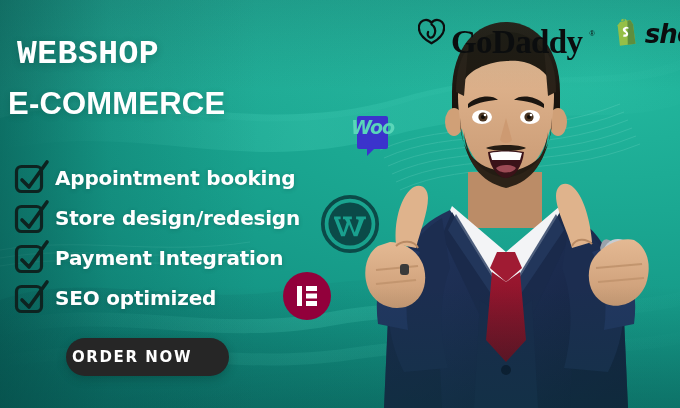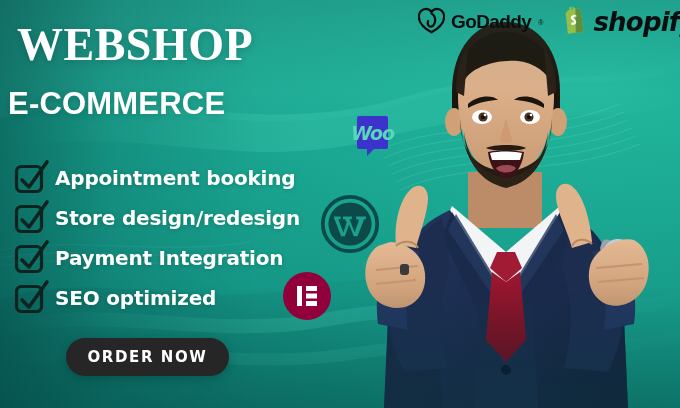--- a/index.html
+++ b/index.html
@@ -20,35 +20,36 @@
     background:
       linear-gradient(90deg, rgba(2,58,56,.42) 0%, rgba(2,58,56,.12) 16%, rgba(0,0,0,0) 38%),
       linear-gradient(0deg, rgba(3,62,59,.30) 0%, rgba(0,0,0,0) 30%),
       linear-gradient(180deg, rgba(3,62,59,.16) 0%, rgba(0,0,0,0) 22%);
   }
 
   
   .logo-row{position:absolute;top:6px;left:418px;display:flex;align-items:center;gap:18px;}
   .godaddy{display:flex;align-items:center;gap:6px;}
   .gd-text{
-    font-size:19px;font-weight:700;color:#0b0d0e;letter-spacing:-.6px;
-    font-family:Liberation Sans, sans-serif;
+    font-size:33px;font-weight:700;color:#0b0d0e;letter-spacing:-.6px;
+    font-family:Liberation Serif, serif;
+    margin-top:18px;
   }
   .gd-tm{font-size:7px;color:#0b0d0e;vertical-align:super;margin-left:1px;}
   .shopify{display:flex;align-items:center;gap:7px;}
   .sp-text{
     font-size:26px;font-weight:700;font-style:italic;color:#0b0d0e;letter-spacing:-.8px;
     font-family:"DejaVu Sans","Liberation Sans",sans-serif;
   }
 
   
   .h1{
-    position:absolute;left:17px;top:22px;
-    font-size:46px;line-height:1;font-weight:700;color:#ffffff;letter-spacing:.5px;
-    font-family:Liberation Serif, serif;
+    position:absolute;left:17px;top:38px;
+    font-size:33px;line-height:1;font-weight:700;color:#ffffff;letter-spacing:.5px;
+    font-family:Liberation Mono, monospace;
     text-shadow:0 2px 7px rgba(0,48,46,.25);
   }
   .h2{
     position:absolute;left:8px;top:88px;
     font-size:31px;line-height:1;font-weight:700;color:#ffffff;letter-spacing:.2px;
     font-family:"Liberation Sans","DejaVu Sans",sans-serif;
     text-shadow:0 2px 6px rgba(0,48,46,.22);
   }
 
   
@@ -59,32 +60,32 @@
   .feat-label{
     font-size:20px;font-weight:700;color:#ffffff;white-space:nowrap;
     font-family:"DejaVu Sans","Liberation Sans",sans-serif;
     letter-spacing:-.2px;
     text-shadow:0 1px 4px rgba(0,50,48,.25);
   }
 
   
   .cta{
     position:absolute;left:66px;top:338px;width:163px;height:38px;border-radius:19px;
-    background:#262626;display:flex;align-items:center;justify-content:center;
+    background:#262626;display:flex;align-items:center;justify-content:flex-start;
     box-shadow:0 3px 10px rgba(0,40,38,.30);cursor:pointer;border:none;
   }
   .cta-label{
     color:#ffffff;font-size:15px;font-weight:700;letter-spacing:1.6px;
     font-family:"DejaVu Sans","Liberation Sans",sans-serif;
   }
 
   
   .woo{
     position:absolute;left:357px;top:116px;width:31px;height:33px;border-radius:2px;
-    background:#3B33CC;display:flex;align-items:center;justify-content:center;
+    background:#3B33CC;display:flex;align-items:flex-start;justify-content:center;
   }
   .woo:after{
     content:"";position:absolute;left:10px;bottom:-7px;width:0;height:0;
     border-left:8px solid #3B33CC;border-bottom:8px solid transparent;
   }
   .woo-text{
     color:#5ad6b9;font-size:19px;font-weight:700;font-style:italic;letter-spacing:-1px;
     font-family:"DejaVu Sans","Liberation Sans",sans-serif;
   }
   .wp{position:absolute;left:320px;top:194px;width:60px;height:60px;}

